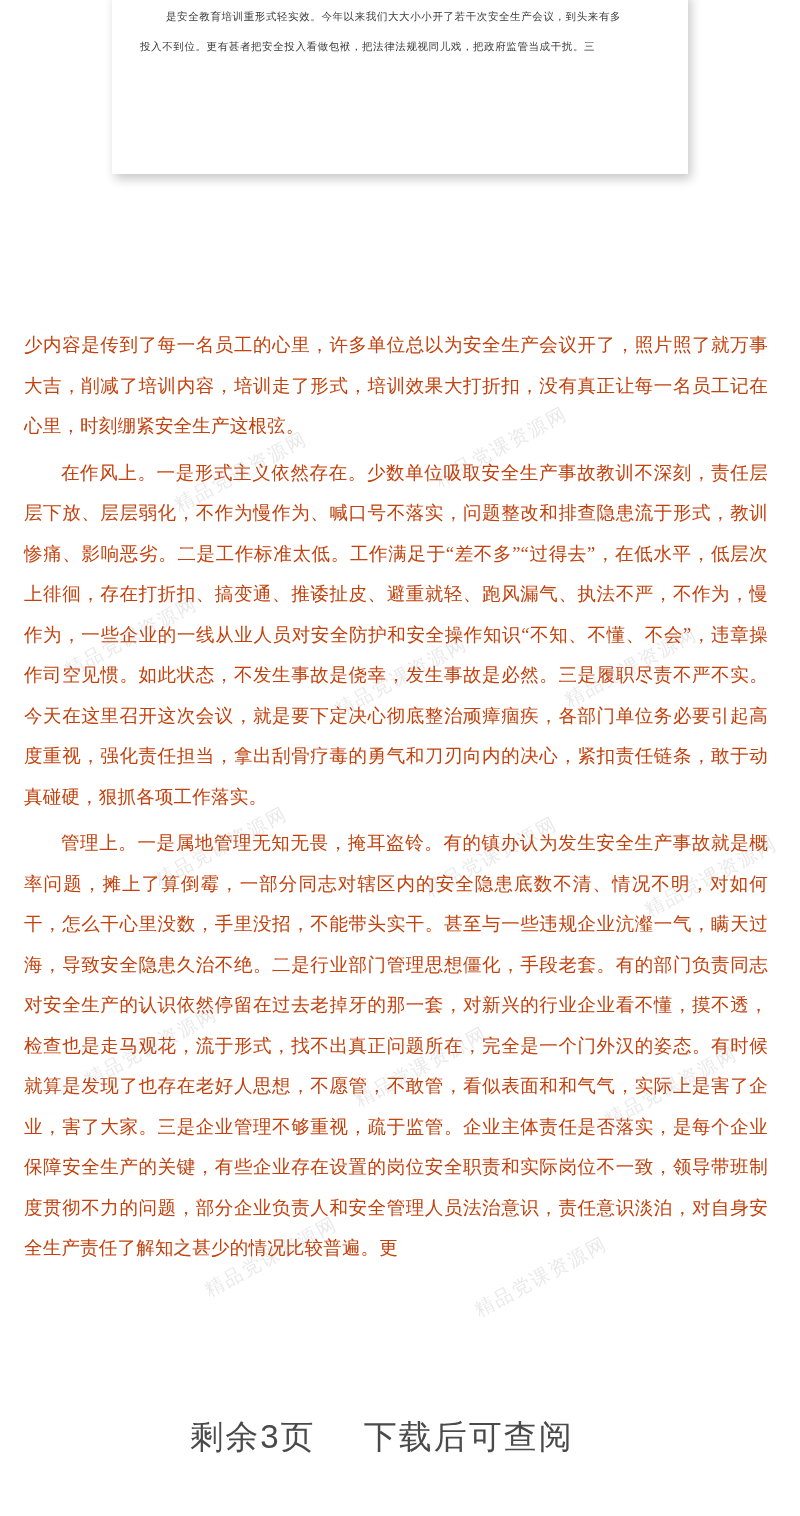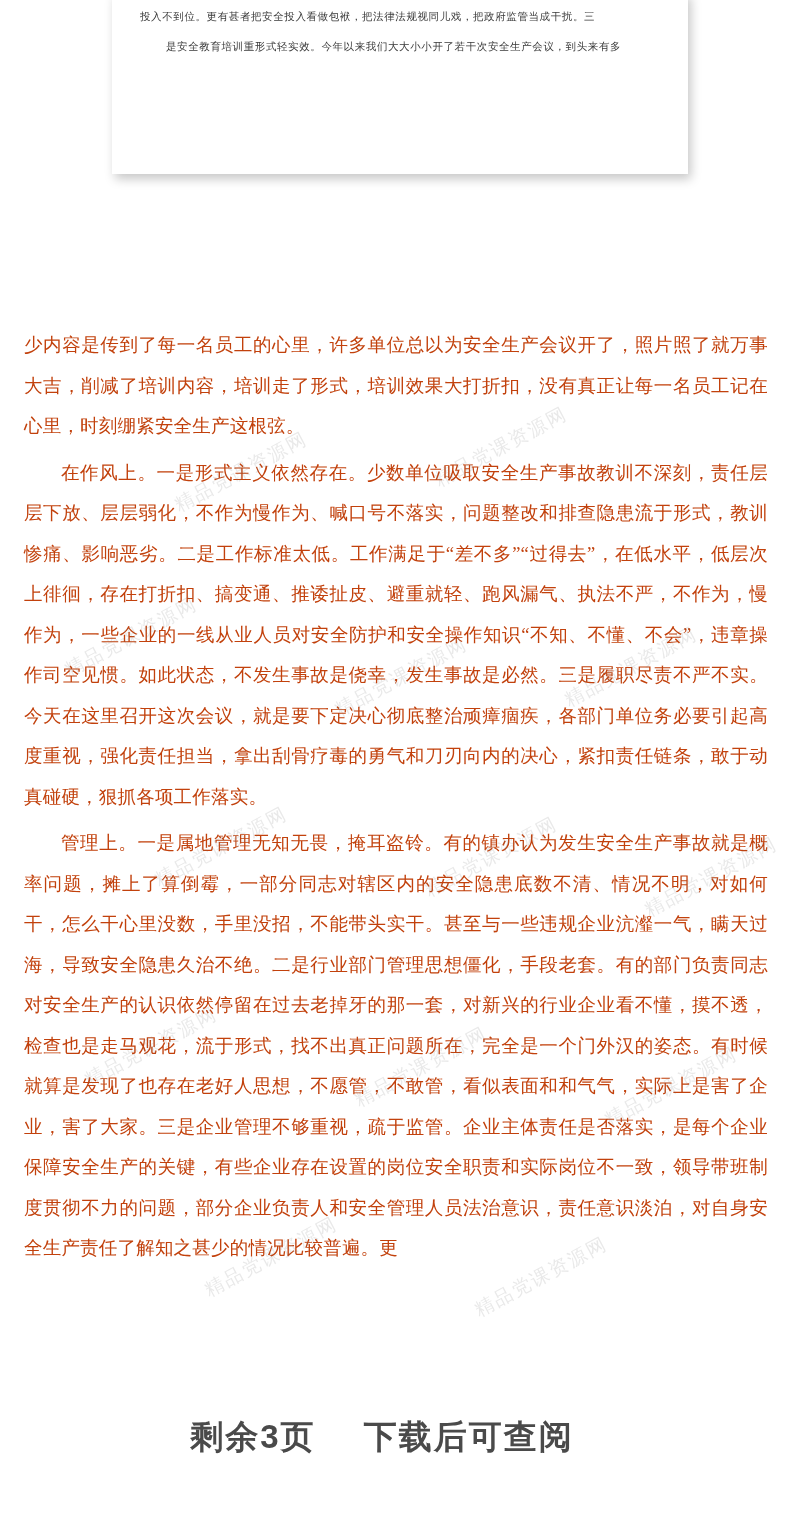--- a/index.html
+++ b/index.html
@@ -90,33 +90,32 @@
   .footer-notice {
     position: absolute;
     left: 0;
     top: 1415px;
     width: 764px;
     text-align: center;
     font-family: "Liberation Sans", sans-serif;
     font-size: 33px;
     color: #4a4a4a;
     letter-spacing: 2px;
-    font-weight: bold;
   }
   .footer-notice .gap {
     display: inline-block;
     width: 26px;
   }
 </style>
 </head>
 <body>
 
 <div class="preview-card">
+  <div class="preview-line indent2">是安全教育培训重形式轻实效。今年以来我们大大小小开了若干次安全生产会议，到头来有多</div>
   <div class="preview-line">投入不到位。更有甚者把安全投入看做包袱，把法律法规视同儿戏，把政府监管当成干扰。三</div>
-  <div class="preview-line indent2">是安全教育培训重形式轻实效。今年以来我们大大小小开了若干次安全生产会议，到头来有多</div>
 </div>
 
 <div class="doc-body">
   <p class="para">少内容是传到了每一名员工的心里，许多单位总以为安全生产会议开了，照片照了就万事大吉，削减了培训内容，培训走了形式，培训效果大打折扣，没有真正让每一名员工记在心里，时刻绷紧安全生产这根弦。</p>
   <p class="para indent">在作风上。一是形式主义依然存在。少数单位吸取安全生产事故教训不深刻，责任层层下放、层层弱化，不作为慢作为、喊口号不落实，问题整改和排查隐患流于形式，教训惨痛、影响恶劣。二是工作标准太低。工作满足于“差不多”“过得去”，在低水平，低层次上徘徊，存在打折扣、搞变通、推诿扯皮、避重就轻、跑风漏气、执法不严，不作为，慢作为，一些企业的一线从业人员对安全防护和安全操作知识“不知、不懂、不会”，违章操作司空见惯。如此状态，不发生事故是侥幸，发生事故是必然。三是履职尽责不严不实。今天在这里召开这次会议，就是要下定决心彻底整治顽瘴痼疾，各部门单位务必要引起高度重视，强化责任担当，拿出刮骨疗毒的勇气和刀刃向内的决心，紧扣责任链条，敢于动真碰硬，狠抓各项工作落实。</p>
   <p class="para indent">管理上。一是属地管理无知无畏，掩耳盗铃。有的镇办认为发生安全生产事故就是概率问题，摊上了算倒霉，一部分同志对辖区内的安全隐患底数不清、情况不明，对如何干，怎么干心里没数，手里没招，不能带头实干。甚至与一些违规企业沆瀣一气，瞒天过海，导致安全隐患久治不绝。二是行业部门管理思想僵化，手段老套。有的部门负责同志对安全生产的认识依然停留在过去老掉牙的那一套，对新兴的行业企业看不懂，摸不透，检查也是走马观花，流于形式，找不出真正问题所在，完全是一个门外汉的姿态。有时候就算是发现了也存在老好人思想，不愿管，不敢管，看似表面和和气气，实际上是害了企业，害了大家。三是企业管理不够重视，疏于监管。企业主体责任是否落实，是每个企业保障安全生产的关键，有些企业存在设置的岗位安全职责和实际岗位不一致，领导带班制度贯彻不力的问题，部分企业负责人和安全管理人员法治意识，责任意识淡泊，对自身安全生产责任了解知之甚少的情况比较普遍。更</p>
 </div>
 
 <div class="watermark-layer">
   <span class="wm" style="left:170px;top:495px;">精品党课资源网</span>

